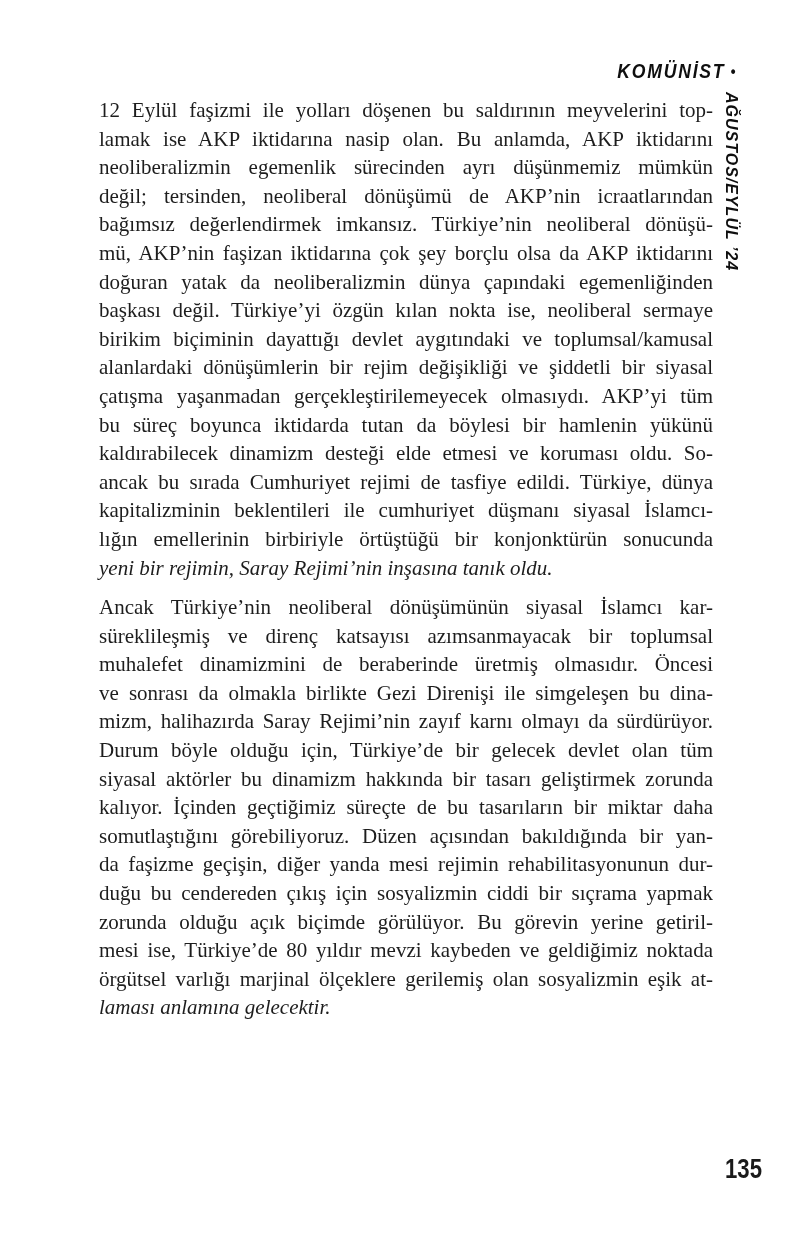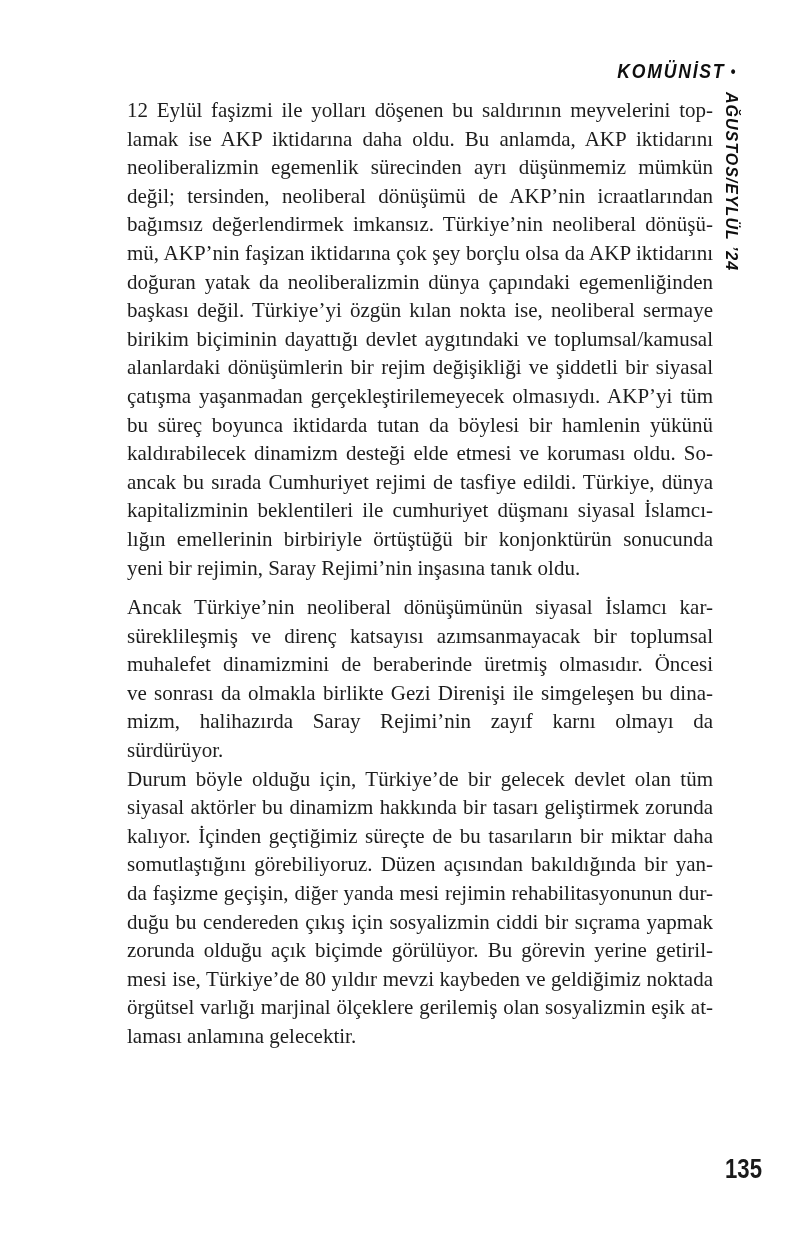--- a/index.html
+++ b/index.html
@@ -61,24 +61,24 @@
     color: #1d1d1d;
     font-size: 21px;
   }
   .paragraph + .paragraph {
     margin-top: 11px;
   }
   .line {
     line-height: 28.6px;
     text-align: justify;
     text-align-last: justify;
-    margin-left: 28px;
   }
   .line.last {
     text-align-last: left;
+    font-style: italic;
   }
   
   .page-number {
     position: absolute;
     left: 725px;
     top: 1156px;
     font-family: "Liberation Sans", sans-serif;
     font-weight: 700;
     font-size: 27px;
     line-height: 1;
@@ -95,21 +95,21 @@
   <div class="masthead">
     <span>KOMÜNİST</span><span class="bullet">•</span>
   </div>
 
   <div class="issue-vertical">AĞUSTOS/EYLÜL ’24</div>
 
   <div class="body-text">
 
   <div class="paragraph">
         <div class="line">12 Eylül faşizmi ile yolları döşenen bu saldırının meyvelerini top-</div>
-        <div class="line">lamak ise AKP iktidarına daha oldu. Bu anlamda, AKP iktidarını</div>
+        <div class="line">lamak ise AKP iktidarına nasip olan. Bu anlamda, AKP iktidarını</div>
         <div class="line">neoliberalizmin egemenlik sürecinden ayrı düşünmemiz mümkün</div>
         <div class="line">değil; tersinden, neoliberal dönüşümü de AKP’nin icraatlarından</div>
         <div class="line">bağımsız değerlendirmek imkansız. Türkiye’nin neoliberal dönüşü-</div>
         <div class="line">mü, AKP’nin faşizan iktidarına çok şey borçlu olsa da AKP iktidarını</div>
         <div class="line">doğuran yatak da neoliberalizmin dünya çapındaki egemenliğinden</div>
         <div class="line">başkası değil. Türkiye’yi özgün kılan nokta ise, neoliberal sermaye</div>
         <div class="line">birikim biçiminin dayattığı devlet aygıtındaki ve toplumsal/kamusal</div>
         <div class="line">alanlardaki dönüşümlerin bir rejim değişikliği ve şiddetli bir siyasal</div>
         <div class="line">çatışma yaşanmadan gerçekleştirilemeyecek olmasıydı. AKP’yi tüm</div>
         <div class="line">bu süreç boyunca iktidarda tutan da böylesi bir hamlenin yükünü</div>

